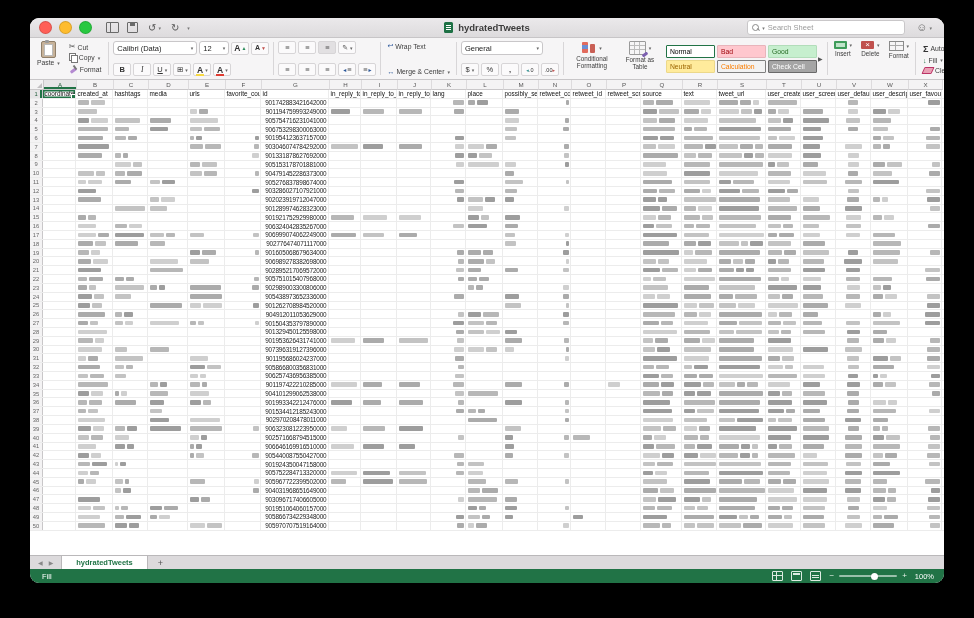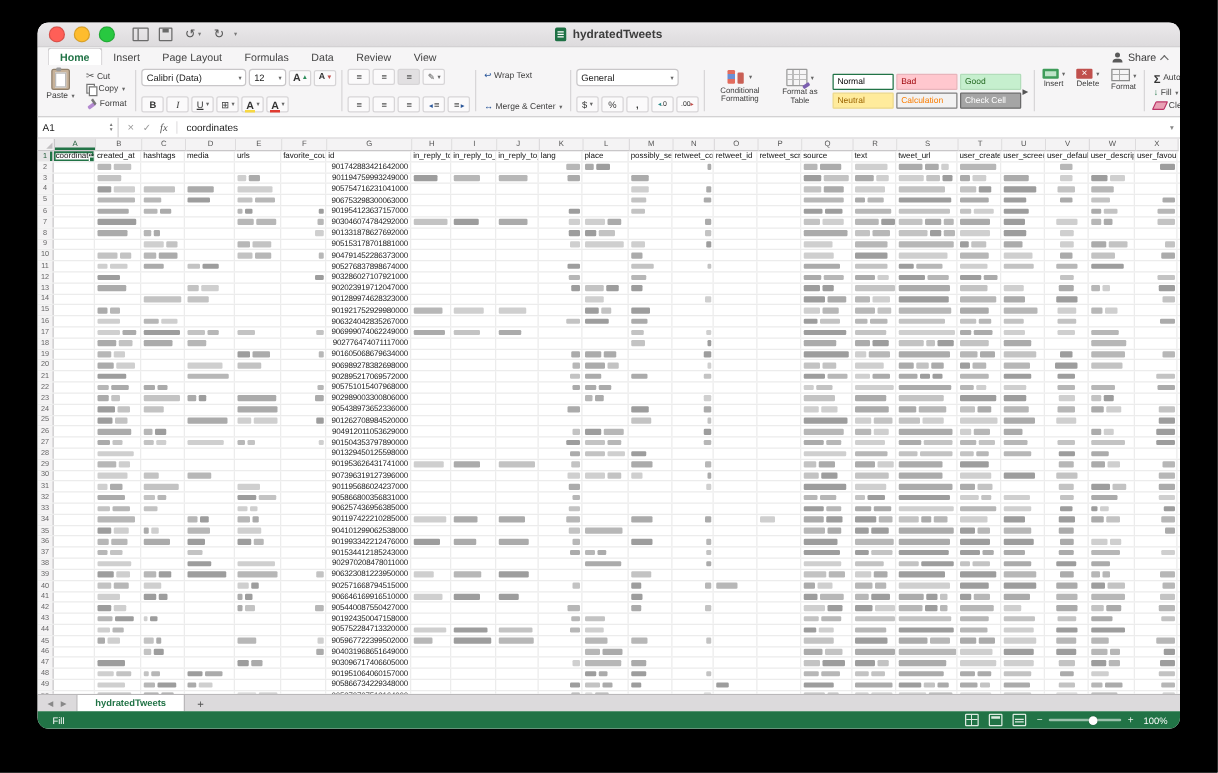--- a/index.html
+++ b/index.html
@@ -169,36 +169,33 @@
             <span class="glyph">↺</span>
             <span class="tinycaret">▾</span>
           </span>
         <span class="glyph">↻</span>
         <span class="tinycaret">▾</span>
       </div>
       <div class="title-center">
         <span class="doc-ic"></span>
         <span class="title-txt">hydratedTweets</span>
       </div>
+      <div class="tb-right">
+        <div class="searchbox">
+          <span class="i-mag"></span>
+          <span class="tinycaret">▾</span>
+          <span class="search-ph">Search Sheet</span>
+        </div>
+        <span class="sbtn">
+            <span class="smiley">☺</span>
+            <span class="tinycaret">▾</span>
+          </span>
+      </div>
     </div>
 
-    <div class="tabrow">
-      <span class="rtab active">Home</span>
-      <span class="rtab">Insert</span>
-      <span class="rtab">Page Layout</span>
-      <span class="rtab">Formulas</span>
-      <span class="rtab">Data</span>
-      <span class="rtab">Review</span>
-      <span class="rtab">View</span>
-      <div class="share">
-        <span class="i-person"></span>
-        <span>Share</span>
-        <span class="chev-up"></span>
-      </div>
-    </div>
 
     <div class="ribbon">
 
       <div class="rgroup" style="flex-direction:row;gap:4px;">
         <div class="bigbtn">
           <span class="i-clip"></span>
           <span class="lbl"><span>Paste</span> <span class="caret">▾</span></span>
         </div>
         <div class="rgroup" style="justify-content:space-around;">
           <div class="rrow sbtn">
@@ -415,36 +412,20 @@
             </div>
           <div class="rrow sbtn">
               <span class="i-clear"></span>
               <span class="lbl">Clear</span>
             </div>
         </div>
 
       </div>
     </div>
 
-    <div class="fbar">
-      <div class="namebox">
-        <span class="nb-val">A1</span>
-        <span class="stepper">
-            <span>▴</span>
-            <span>▾</span>
-          </span>
-      </div>
-      <div class="fb-btns">
-        <span class="fb-x">×</span>
-        <span class="fb-ck">✓</span>
-        <span class="fb-fx">fx</span>
-      </div>
-      <span class="fb-formula">coordinates</span>
-      <span class="fb-caret">▾</span>
-    </div>
 
     <div class="gridwrap" id="grid">
         <div class="ghead">
           <div class="corner"></div>
           <div class="gcol selcol" style="width:33px">A</div>
           <div class="gcol" style="width:37px">B</div>
           <div class="gcol" style="width:35px">C</div>
           <div class="gcol" style="width:40px">D</div>
           <div class="gcol" style="width:37px">E</div>
           <div class="gcol" style="width:36px">F</div>

